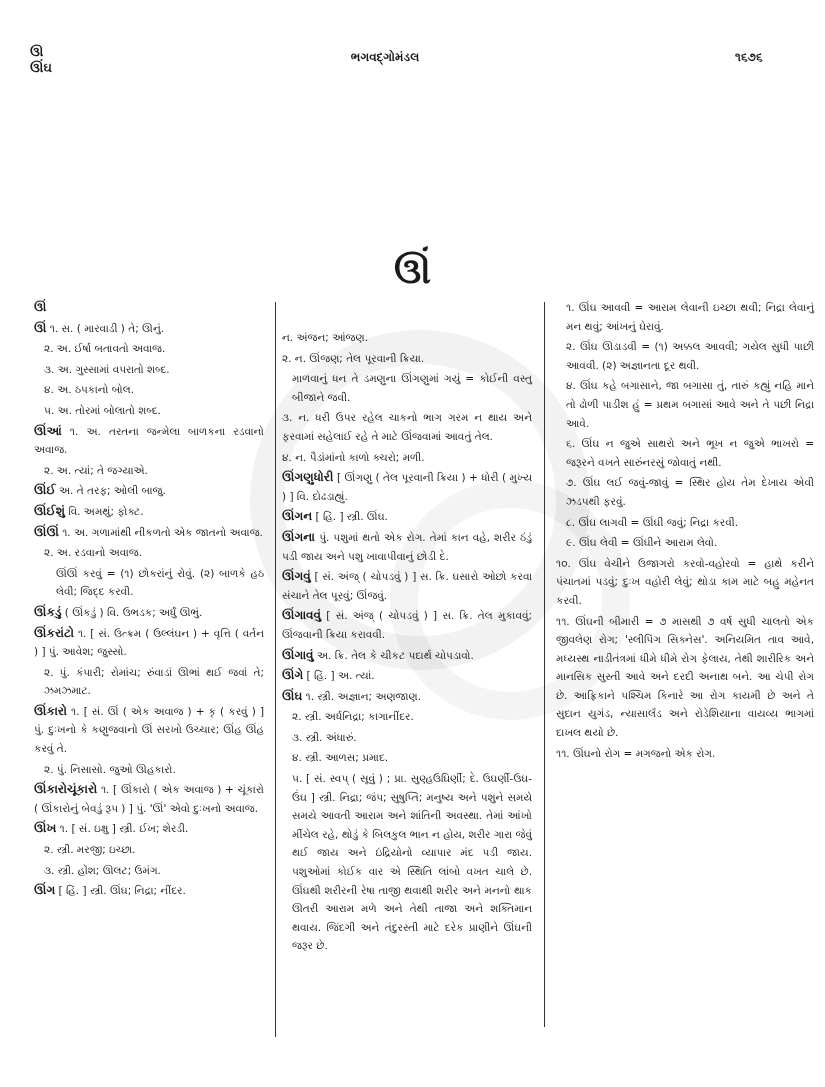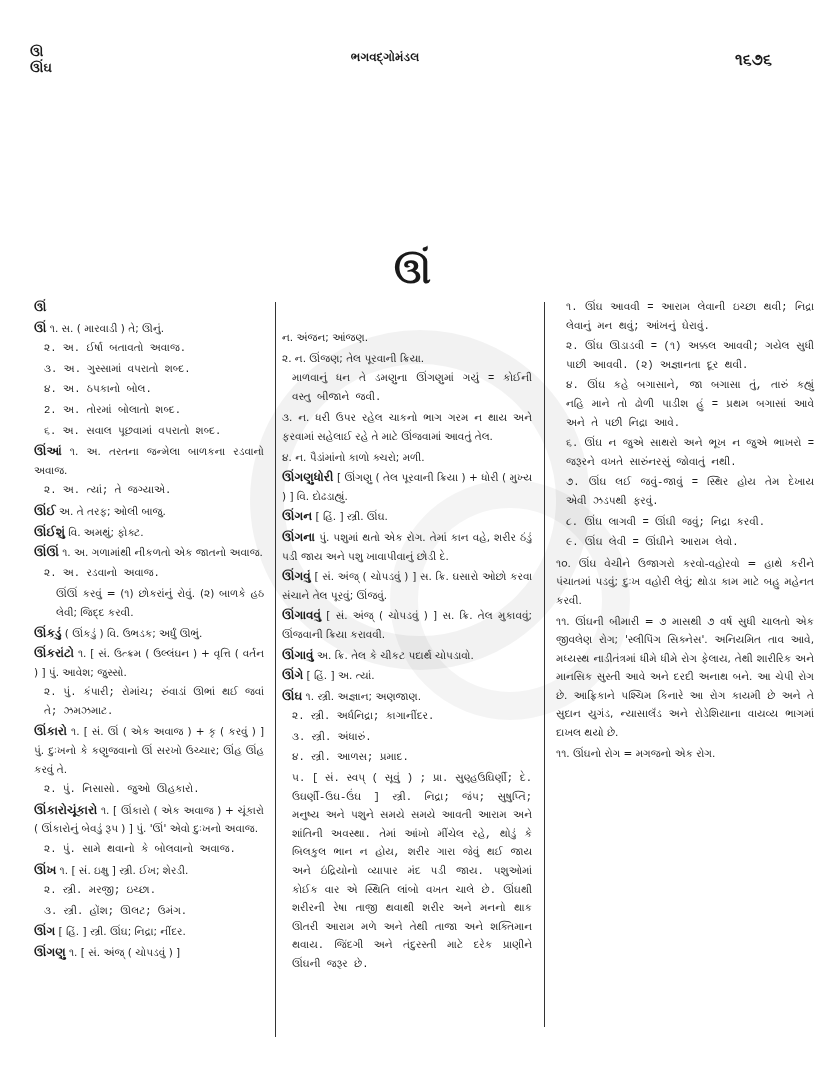--- a/index.html
+++ b/index.html
@@ -1,35 +1,35 @@
 <!DOCTYPE html>
 <html><head>
 <meta charset="utf-8">
 <style>
   html, body { margin:0; padding:0; background:#ffffff; }
   body { width:825px; height:1087px; position:relative; overflow:hidden;
          font-family:"DejaVu Sans", sans-serif; color:#1a1a1a; }
   .hdr-left { position:absolute; left:30px; top:44px; font-size:13px; font-weight:bold; line-height:16px; }
   .hdr-center { position:absolute; left:0; width:770px; top:50px; text-align:center; font-size:12px; font-weight:bold; }
-  .hdr-page { position:absolute; left:735px; top:50px; font-size:16px; font-weight:bold; }
+  .hdr-page { position:absolute; left:735px; top:50px; font-size:12px; font-weight:bold; }
   .big-letter { position:absolute; left:0; width:825px; top:250px; text-align:center; font-size:36px; font-weight:bold; }
   .watermark { position:absolute; left:250px; top:330px; width:340px; height:340px; border-radius:50%;
                border:34px solid rgba(0,0,0,0.05); box-sizing:border-box; }
   .watermark2 { position:absolute; left:390px; top:480px; width:240px; height:240px; border-radius:50%;
                border:28px solid rgba(0,0,0,0.045); box-sizing:border-box; }
   .col { position:absolute; top:298px; font-size:10.5px; line-height:18.6px; }
   .col1 { left:34px; width:230px; }
   .col2 { left:282px; width:250px;margin-top:30px; }
   .col3 { left:556px; width:258px; }
   .rule { position:absolute; width:1px; background:#333; }
   .rule1 { left:275px; top:302px; height:735px; }
   .rule2 { left:544px; top:302px; height:725px; }
   .line { white-space:normal; }
   .hw { font-weight:bold; font-size:12px; }
-  .ind1 { padding-left:10px;font-family:Liberation Mono, monospace; }
+  .ind1 { padding-left:10px; }
   .ind2 { padding-left:22px; }
   .center { text-align:center; font-weight:bold; font-size:12px; }
   .entry { margin-bottom:2px; text-align:justify; }
 </style>
 </head>
 <body>
 
 <div class="watermark"></div>
 <div class="watermark2"></div>
 
@@ -44,41 +44,38 @@
 
 <div class="rule rule1"></div>
 <div class="rule rule2"></div>
 
 <div class="col col1">
     <div class="entry line center"><span>ઊં</span></div>
     <div class="entry line "><span class="hw">ઊં</span><span> ૧. સ. ( મારવાડી ) તે; ઊનું.</span></div>
     <div class="entry line ind1"><span>૨. અ. ઈર્ષા બતાવતો અવાજ.</span></div>
     <div class="entry line ind1"><span>૩. અ. ગુસ્સામાં વપરાતો શબ્દ.</span></div>
     <div class="entry line ind1"><span>૪. અ. ઠપકાનો બોલ.</span></div>
-    <div class="entry line ind1"><span>2. અ. તોરમાં બોલાતો શબ્દ.</span></div>
-    <div class="entry line ind1"><span>૬. અ. સવાલ પૂછવામાં વપરાતો શબ્દ.</span></div>
+    <div class="entry line ind1"><span>૫. અ. તોરમાં બોલાતો શબ્દ.</span></div>
     <div class="entry line "><span class="hw">ઊંઆં</span><span> ૧. અ. તરતના જન્મેલા બાળકના રડવાનો અવાજ.</span></div>
     <div class="entry line ind1"><span>૨. અ. ત્યાં; તે જગ્યાએ.</span></div>
     <div class="entry line "><span class="hw">ઊંઈ</span><span> અ. તે તરફ; ઓલી બાજુ.</span></div>
     <div class="entry line "><span class="hw">ઊંઈશું</span><span> વિ. અમથું; ફોક્ટ.</span></div>
     <div class="entry line "><span class="hw">ઊંઊં</span><span> ૧. અ. ગળામાંથી નીકળતો એક જાતનો અવાજ.</span></div>
     <div class="entry line ind1"><span>૨. અ. રડવાનો અવાજ.</span></div>
     <div class="entry line ind2"><span>ઊંઊં કરવું = (૧) છોકરાંનું રોવું. (૨) બાળકે હઠ લેવી; જિદ્દ કરવી.</span></div>
     <div class="entry line "><span class="hw">ઊંકડું</span><span> ( ઊંકડું ) વિ. ઉભડક; અર્ધું ઊભું.</span></div>
     <div class="entry line "><span class="hw">ઊંકરાંટો</span><span> ૧. [ સં. ઉત્ક્રમ ( ઉલ્લંઘન ) + વૃત્તિ ( વર્તન ) ] પું. આવેશ; જુસ્સો.</span></div>
     <div class="entry line ind1"><span>૨. પું. કંપારી; રોમાંચ; રુંવાડાં ઊભાં થઈ જવાં તે; ઝમઝમાટ.</span></div>
     <div class="entry line "><span class="hw">ઊંકારો</span><span> ૧. [ સં. ઊં ( એક અવાજ ) + કૃ ( કરવું ) ] પું. દુઃખનો કે કણુજવાનો ઊં સરખો ઉચ્ચાર; ઊંહ ઊંહ કરવું તે.</span></div>
     <div class="entry line ind1"><span>૨. પું. નિસાસો. જુઓ ઊહકારો.</span></div>
     <div class="entry line "><span class="hw">ઊંકારોચૂંકારો</span><span> ૧. [ ઊંકારો ( એક અવાજ ) + ચૂંકારો ( ઊંકારોનું બેવડું રૂપ ) ] પું. 'ઊં' એવો દુઃખનો અવાજ.</span></div>
-    <div class="entry line ind1"><span>૨. પું. સામે થવાનો કે બોલવાનો અવાજ.</span></div>
     <div class="entry line "><span class="hw">ઊંખ</span><span> ૧. [ સં. ઇક્ષુ ] સ્ત્રી. ઈખ; શેરડી.</span></div>
     <div class="entry line ind1"><span>૨. સ્ત્રી. મરજી; ઇચ્છા.</span></div>
     <div class="entry line ind1"><span>૩. સ્ત્રી. હોંશ; ઊલટ; ઉમંગ.</span></div>
     <div class="entry line "><span class="hw">ઊંગ</span><span> [ હિં. ] સ્ત્રી. ઊંઘ; નિદ્રા; નીંદર.</span></div>
-    <div class="entry line "><span class="hw">ઊંગણુ</span><span> ૧. [ સં. અંજ્ ( ચોપડવું ) ]</span></div>
   </div>
 <div class="col col2">
     <div class="entry line "><span>ન. અંજન; આંજણ.</span></div>
     <div class="entry line "><span>૨. ન. ઊંજણ; તેલ પૂરવાની ક્રિયા.</span></div>
     <div class="entry line ind1"><span>માળવાનું ધન તે ડમણુના ઊંગણુમાં ગયું = કોઈની વસ્તુ બીજાને જવી.</span></div>
     <div class="entry line "><span>૩. ન. ધરી ઉપર રહેલ ચાકનો ભાગ ગરમ ન થાય અને ફરવામાં સહેલાઈ રહે તે માટે ઊંજવામાં આવતું તેલ.</span></div>
     <div class="entry line "><span>૪. ન. પૈડાંમાંનો કાળો ક્ચરો; મળી.</span></div>
     <div class="entry line "><span class="hw">ઊંગણુધોરી</span><span> [ ઊંગણુ ( તેલ પૂરવાની ક્રિયા ) + ધોરી ( મુખ્ય ) ] વિ. દોઢડાહ્યું.</span></div>
     <div class="entry line "><span class="hw">ઊંગન</span><span> [ હિં. ] સ્ત્રી. ઊંઘ.</span></div>
     <div class="entry line "><span class="hw">ઊંગના</span><span> પું. પશુમાં થતો એક રોગ. તેમાં કાન વહે, શરીર ઠંડું પડી જાય અને પશુ ખાવાપીવાનું છોડી દે.</span></div>

